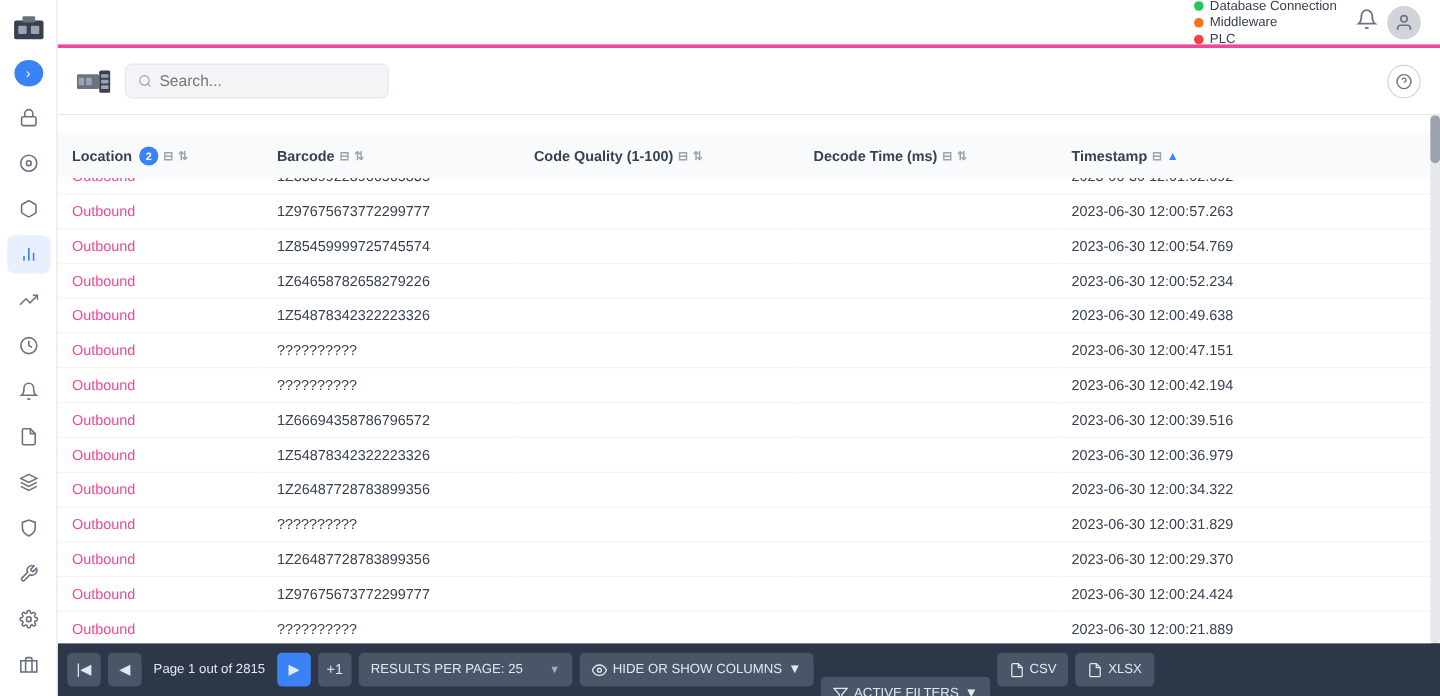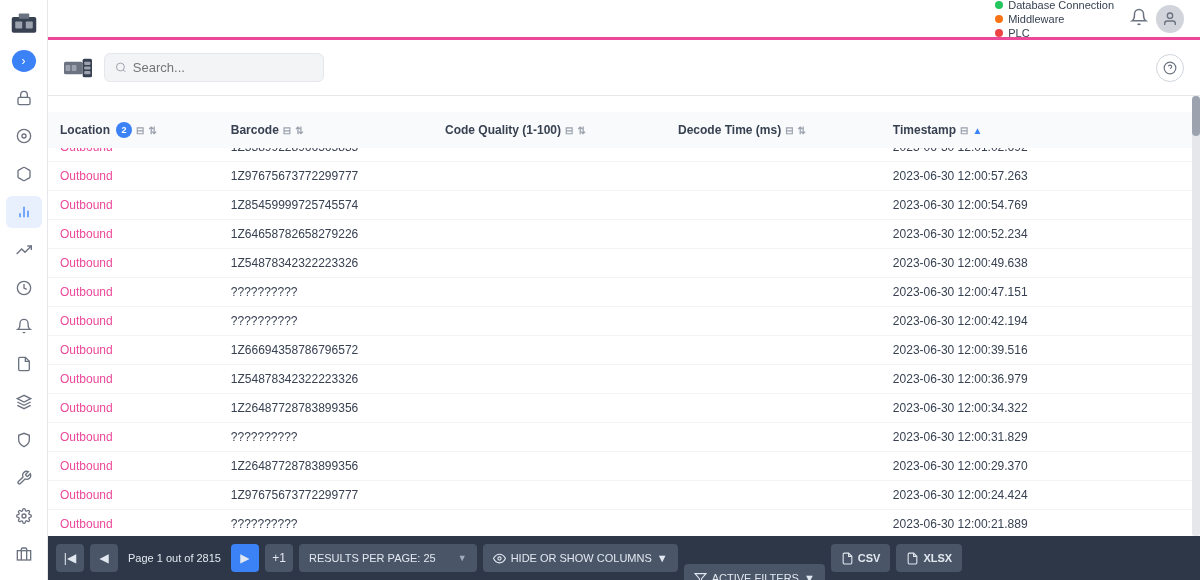--- a/index.html
+++ b/index.html
@@ -330,21 +330,21 @@
       border-radius: 4px;
       border: none;
       background: #4a5568;
       color: #e2e8f0;
       font-size: 11px;
       cursor: pointer;
       display: flex;
       align-items: center;
       gap: 4px;
       padding: 0 10px;
-      font-weight: 700;
+      font-weight: 400;
     }
 
     .table-wrapper {
       position: relative;
       flex: 1;
       overflow: hidden;
     }
   </style>
 </head>
 <body>

